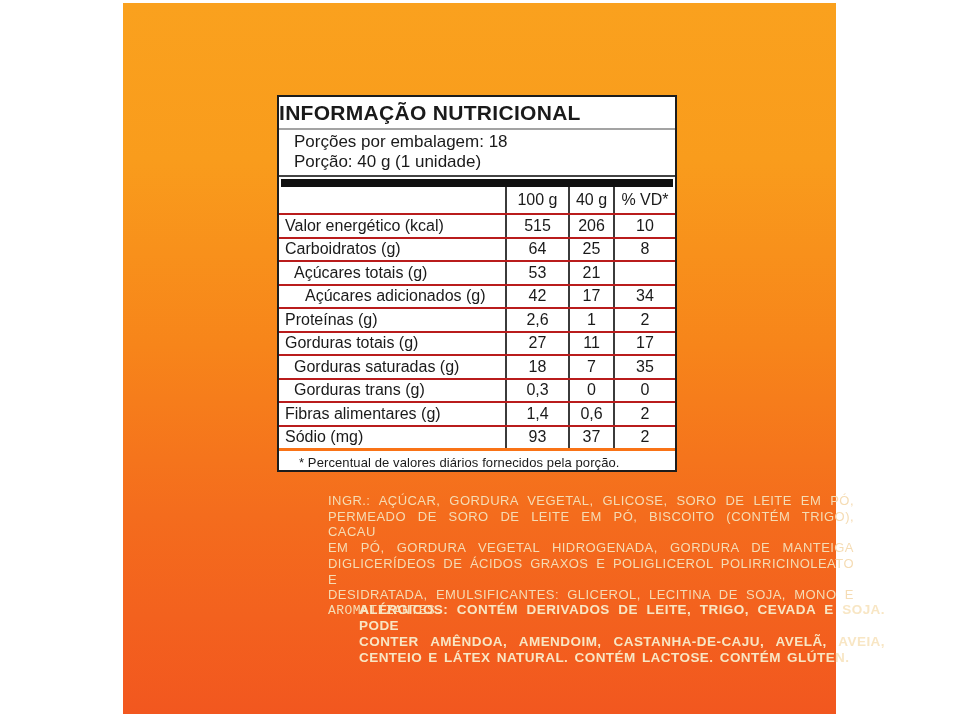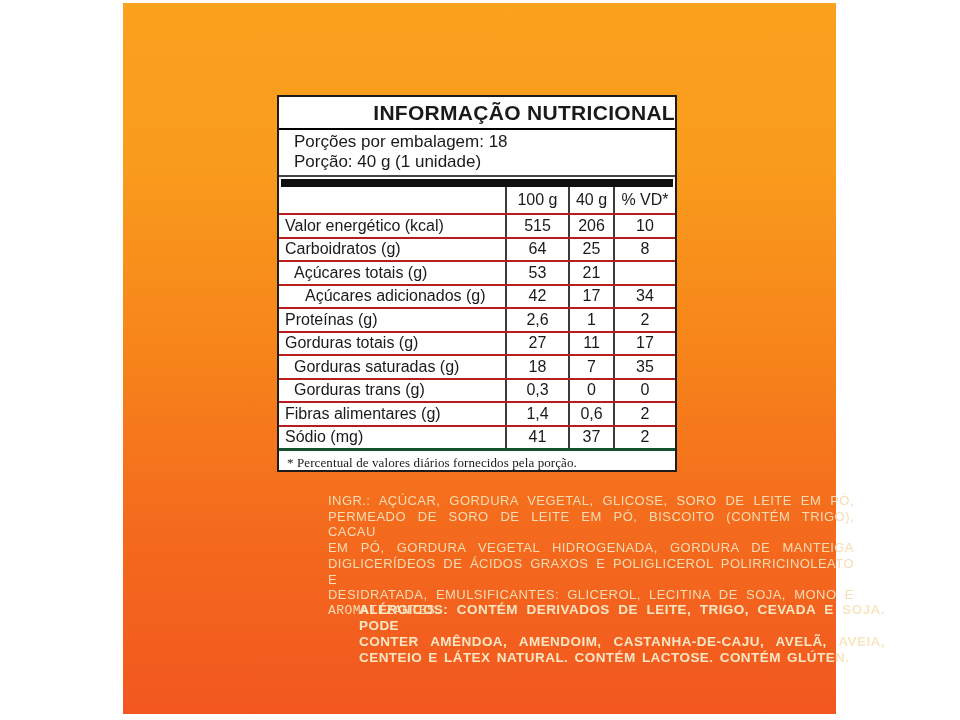--- a/index.html
+++ b/index.html
@@ -11,42 +11,42 @@
     background:linear-gradient(180deg,#FAA11E 0%, #F99C1C 22%, #F7851A 48%, #F46C1D 72%, #F2571F 100%);
   }
 
   
   .nt-card {
     position:absolute; left:154px; top:92px; width:400px; height:377px;
     background:#ffffff; border:2px solid #1c1c1c; overflow:hidden;
     color:#1a1a1a;
   }
   .nt-title {
-    height:33px; line-height:32px; text-align:right;
+    height:33px; line-height:32px; text-align:left;
     font-size:21px; font-weight:bold; letter-spacing:0.3px;
-    border-bottom:2px solid #000000;
+    border-bottom:2px solid #a3a3a3;
   }
   .nt-portions { padding:2px 5px 3px 15px; border-bottom:2px solid #444; }
   .nt-portions div { font-size:17px; line-height:20px; }
   .nt-thickbar { height:8px; background:#101010; margin:2px 2px 0 2px; }
 
   .nt-grid-row {
     display:grid; grid-template-columns:226px 63px 45px 62px; align-items:center;
   }
   .nt-header { height:26px; font-weight:normal; }
   .nt-row { height:23.5px; border-top:2px solid #b91c1c; }
   .cell { font-size:16px; line-height:1; overflow:hidden; white-space:nowrap; }
   .cell.num, .nt-header .cell { text-align:center; }
   .vline { border-left:2px solid #3b3b3b; height:100%; display:flex; align-items:center; justify-content:center; }
   .label { padding-left:6px; }
   .l1 { padding-left:15px; }
   .l2 { padding-left:26px; }
   .nt-footnote {
-    border-top:3px solid #14532d; padding:4px 4px 0 8px;
-    font-size:13px; letter-spacing:0.1px;font-family:Liberation Serif, serif;
+    border-top:3px solid #f97316; padding:4px 4px 0 20px;
+    font-size:13px; letter-spacing:0.1px;
   }
 
   
   .ingredients-block {
     position:absolute; left:205px; top:490px; width:526px;
     color:#F5DCB4; font-size:13px; line-height:15.7px; letter-spacing:0.45px; word-spacing:2.5px;
   }
   .ingredients-block .tline { text-align:justify; text-align-last:justify; }
   .ingredients-block .tline.last { text-align-last:left;font-family:Liberation Mono, monospace; }
 
@@ -130,21 +130,21 @@
             <div class="cell num vline">0</div>
           </div>
           <div class="nt-grid-row nt-row">
             <div class="cell label">Fibras alimentares (g)</div>
             <div class="cell num vline">1,4</div>
             <div class="cell num vline">0,6</div>
             <div class="cell num vline">2</div>
           </div>
           <div class="nt-grid-row nt-row">
             <div class="cell label">Sódio (mg)</div>
-            <div class="cell num vline">41</div>
+            <div class="cell num vline">93</div>
             <div class="cell num vline">37</div>
             <div class="cell num vline">2</div>
           </div>
         </div>
 
       <div class="nt-footnote">* Percentual de valores diários fornecidos pela porção.</div>
     </div>
 
     <div class="ingredients-block">
       <div class="tline">INGR.: AÇÚCAR, GORDURA VEGETAL, GLICOSE, SORO DE LEITE EM PÓ,</div>

